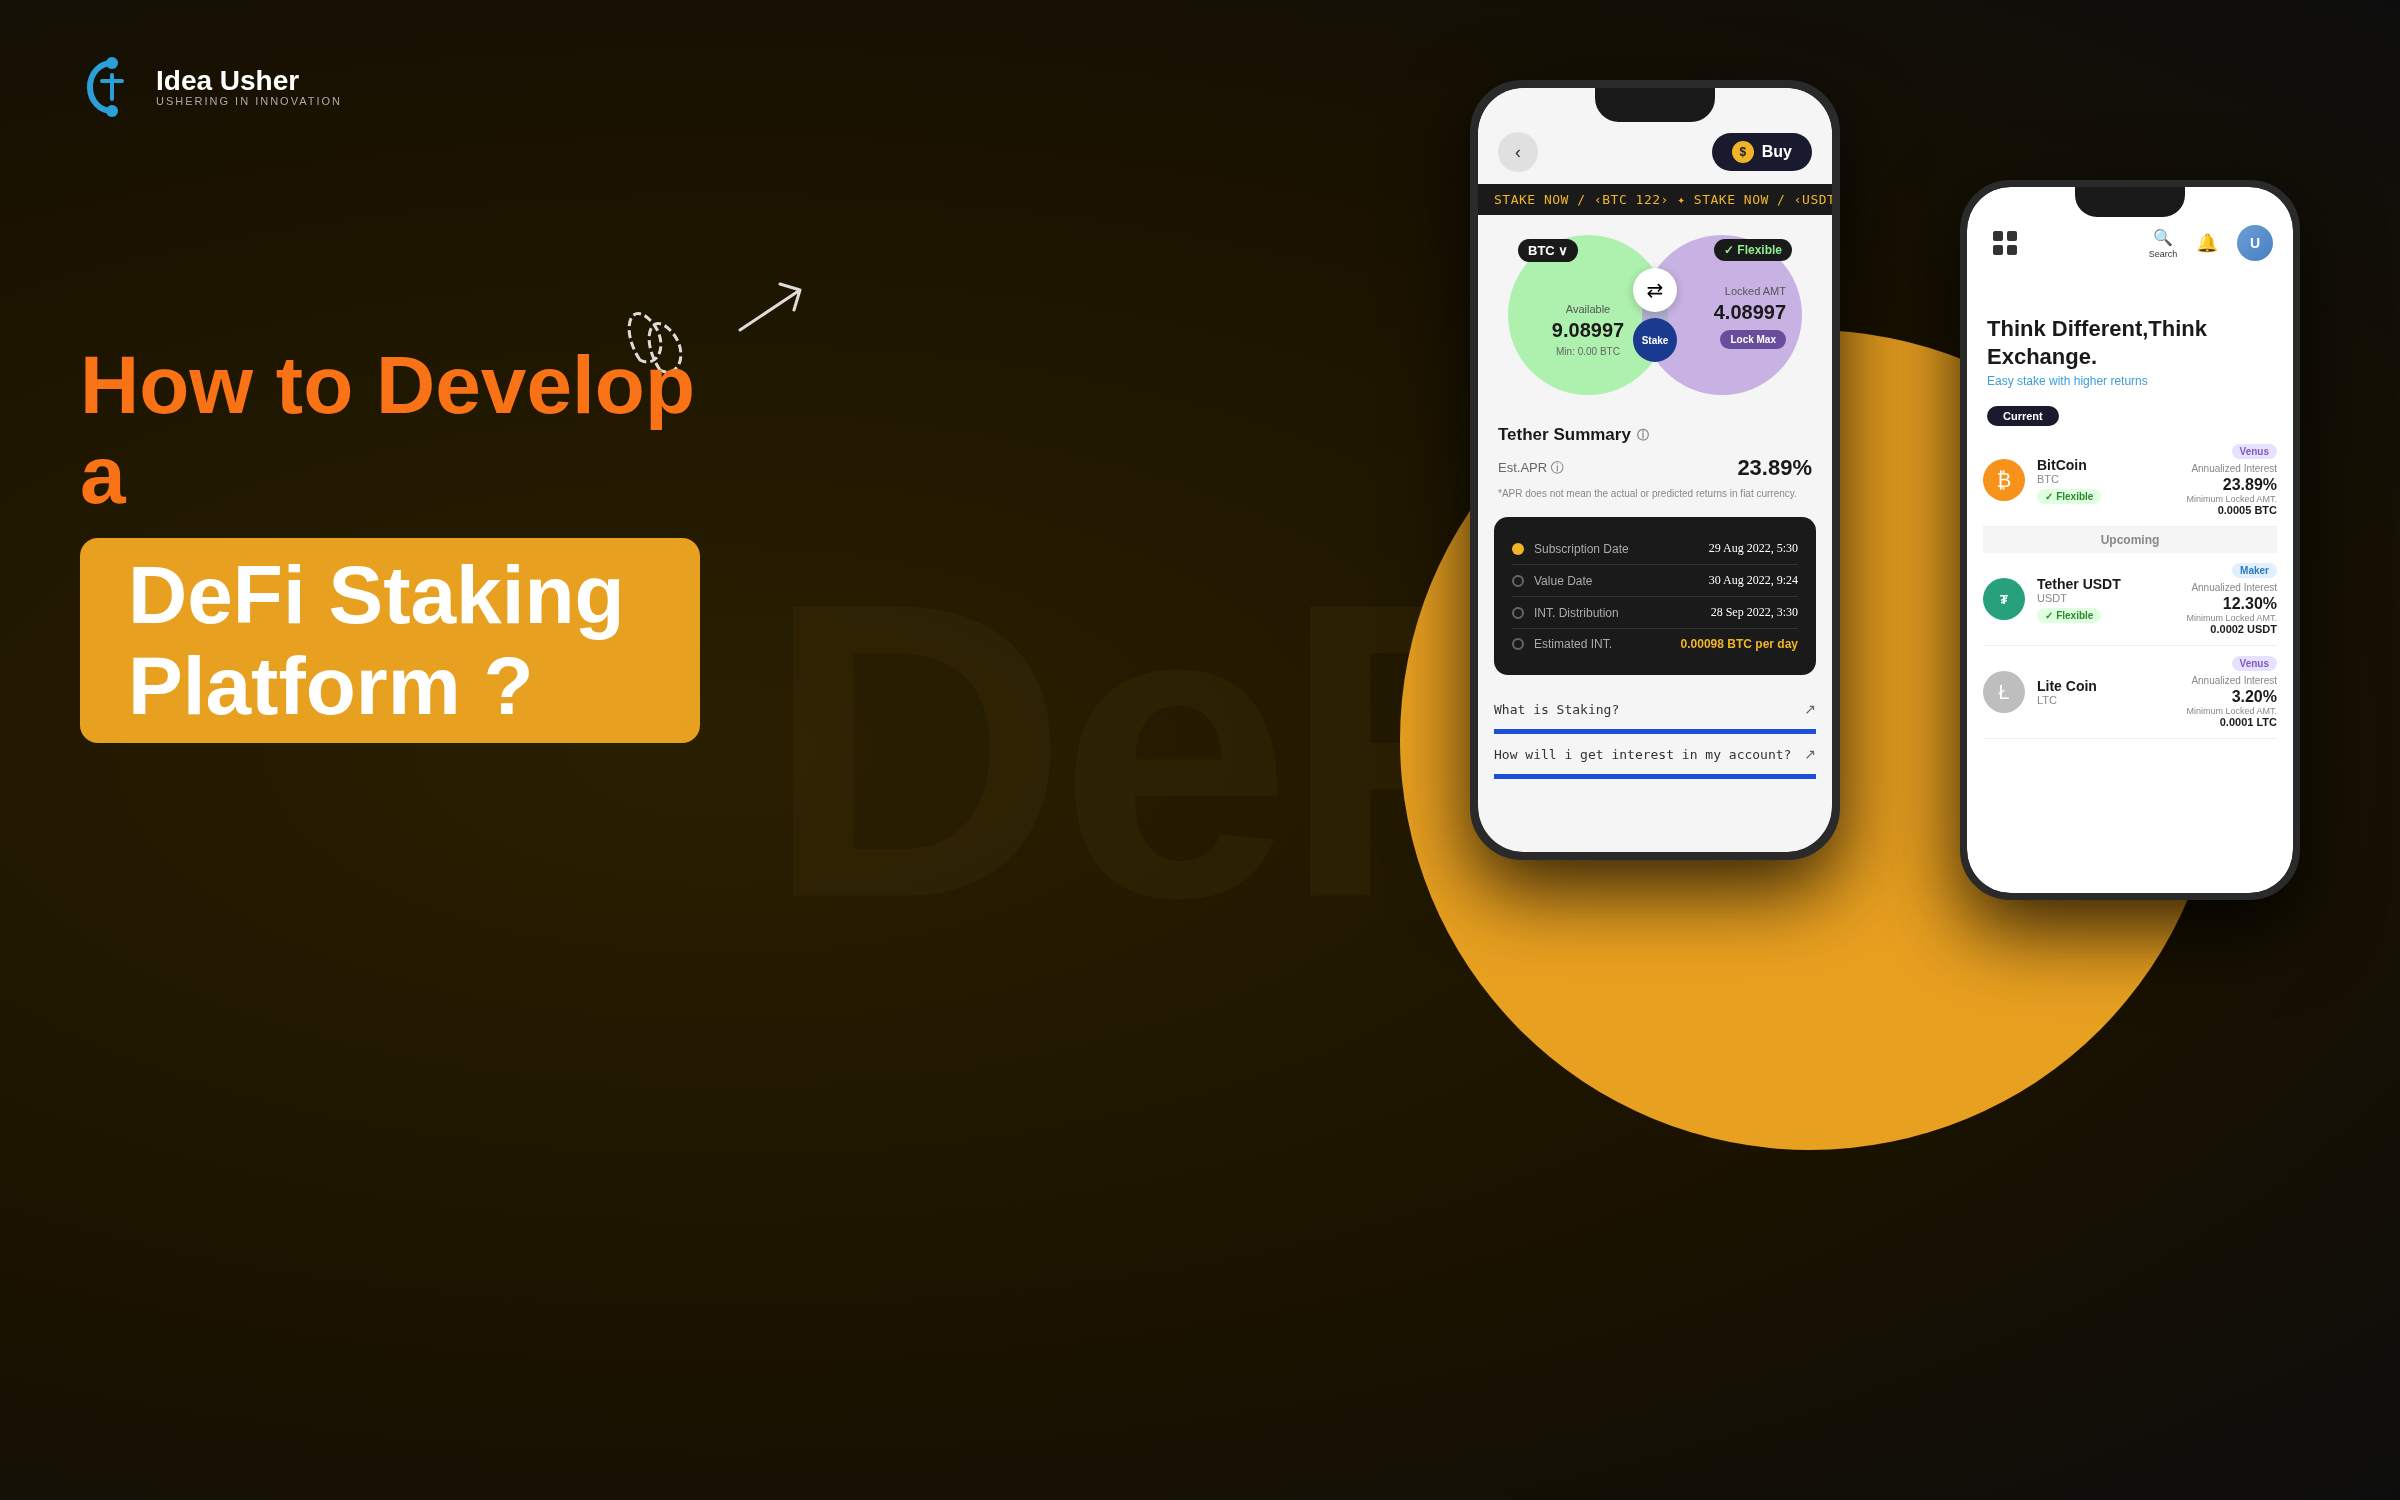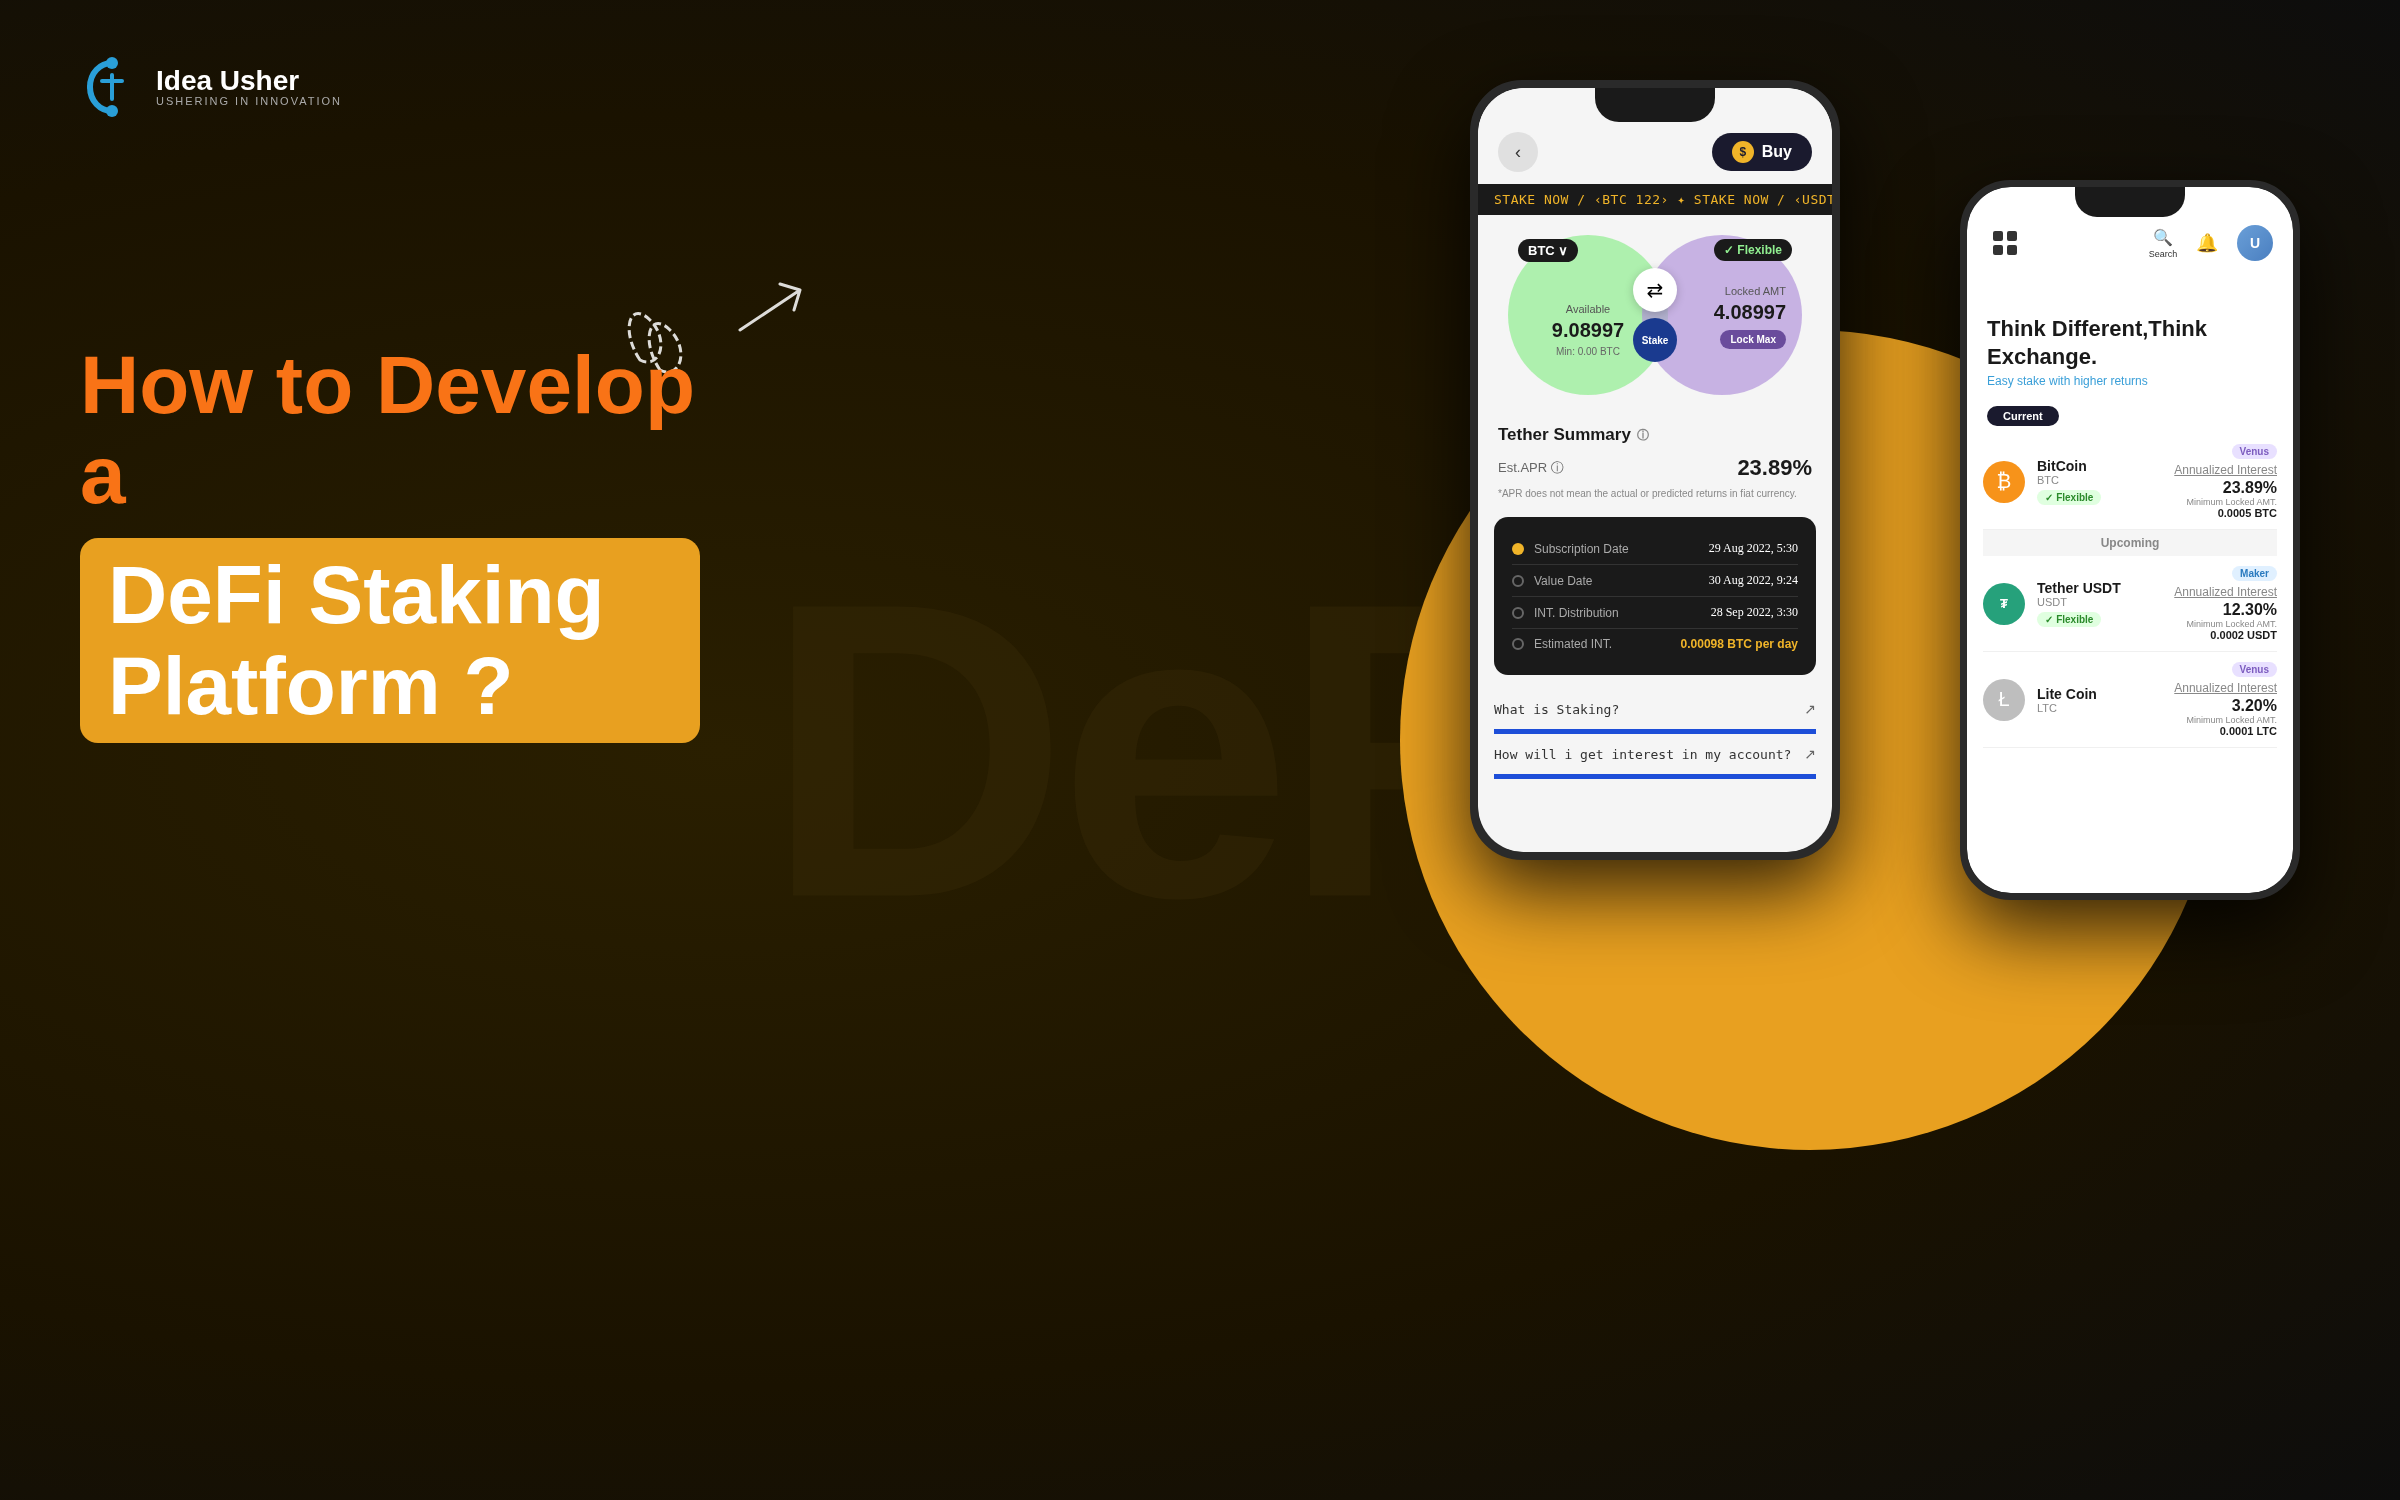--- a/index.html
+++ b/index.html
@@ -75,21 +75,21 @@
     .heading-line1 {
       font-size: 82px;
       font-weight: 800;
       color: #f97316;
       line-height: 1.1;
     }
     .heading-badge {
       display: inline-block;
       background: #e8a020;
       border-radius: 18px;
-      padding: 12px 28px;
+      padding: 12px 48px;
       margin-top: 18px;
     }
     .heading-badge span {
       font-size: 82px;
       font-weight: 800;
       color: #ffffff;
       line-height: 1.1;
     }
 
     
@@ -577,21 +577,21 @@
       font-weight: 600;
       align-self: flex-start;
       margin-left: auto;
     }
     .badge-venus { background: #e8e0ff; color: #7c5cbf; }
     .badge-maker { background: #e0f0ff; color: #2a7abf; }
 
     .coin-stats {
       text-align: right;
     }
-    .coin-apy-label { font-size: 12px; color: #888; margin-bottom: 2px; text-decoration: underline; }
+    .coin-apy-label { font-size: 10px; color: #888; margin-bottom: 2px; }
     .coin-apy { font-size: 16px; font-weight: 800; color: #1a1a1a; }
     .coin-min-label { font-size: 9px; color: #888; }
     .coin-min { font-size: 11px; color: #1a1a1a; font-weight: 600; }
     .coin-flex-badge {
       background: #e0ffe0;
       color: #2a8a2a;
       font-size: 10px;
       padding: 2px 8px;
       border-radius: 8px;
       font-weight: 600;

